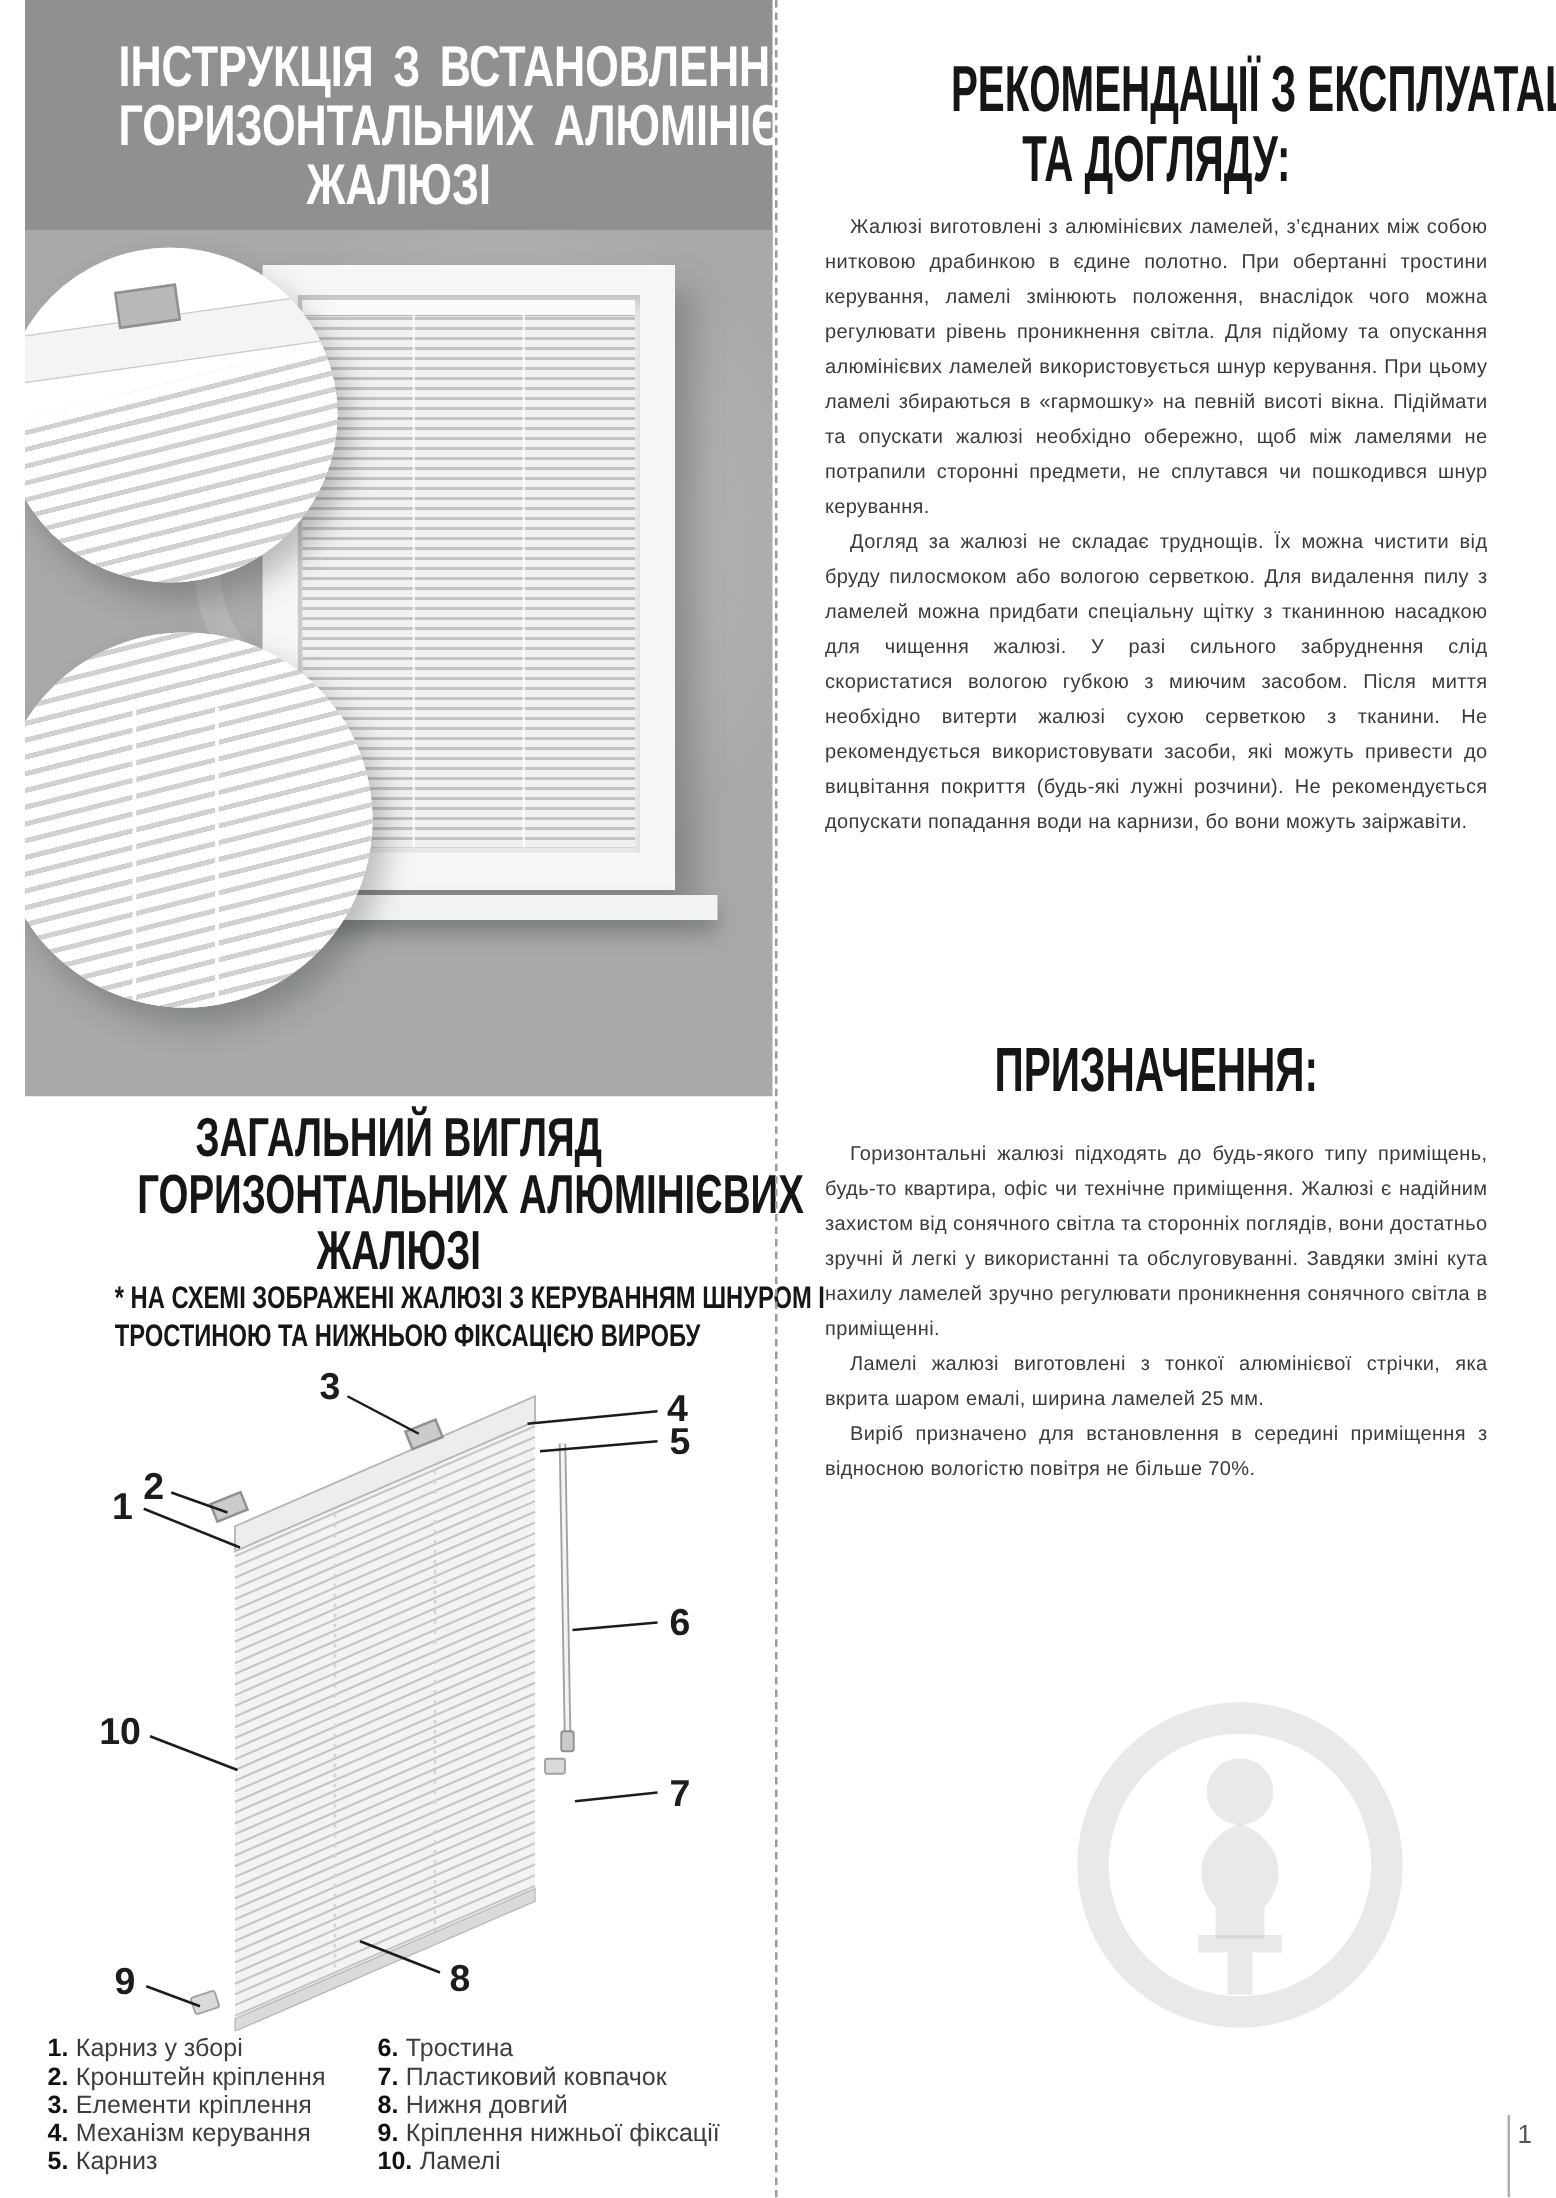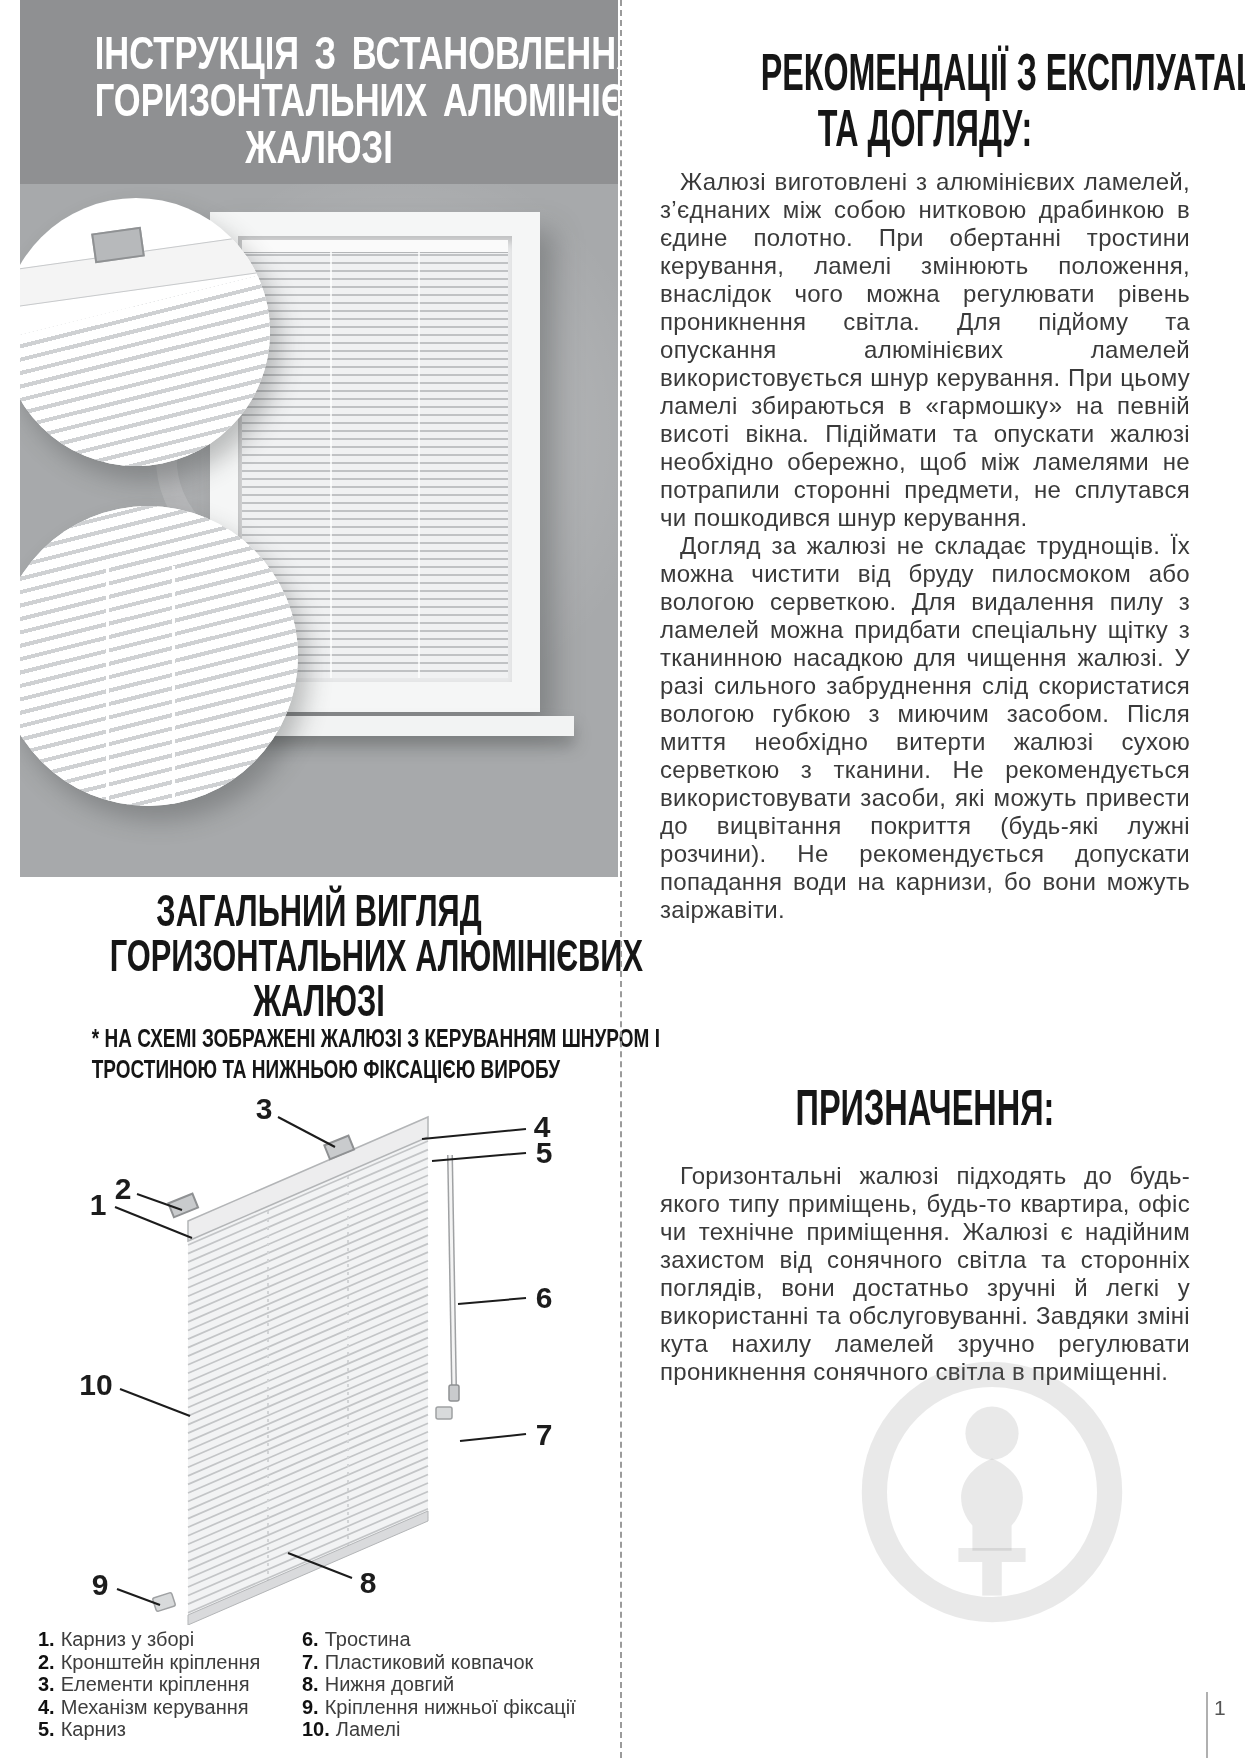--- a/index.html
+++ b/index.html
@@ -71,21 +71,21 @@
   .legend-item b{color:#111111;margin-right:6px;}
 
   
   .divider{position:absolute;left:620px;top:0;height:1758px;width:0;border-left:2px dashed #9b9b9b;}
 
   
   .right-col{position:absolute;left:660px;top:0;width:530px;}
   .care-title{margin:44px 0 12px 0;text-align:center;color:#161616;font-weight:bold;
               font-size:52px;line-height:56px;transform:scaleX(.62);transform-origin:50% 0;}
   .care-title span{display:block;white-space:nowrap;}
-  .right-col p{margin:0;text-align:justify;text-indent:20px;font-size:24px;line-height:28px;
+  .right-col p{margin:0;text-align:justify;text-indent:20px;font-size:16px;line-height:28px;
                letter-spacing:.3px;color:#3a3a3a;}
   .purpose-title{margin:158px 0 28px 0;text-align:center;color:#161616;font-weight:bold;
                  font-size:50px;line-height:52px;transform:scaleX(.65);transform-origin:50% 0;
                  white-space:nowrap;}
 
   
   .page-num-rule{position:absolute;left:1206px;top:1692px;height:66px;width:0;border-left:2px solid #b0b0b0;}
   .page-num{position:absolute;left:1214px;top:1696px;font-size:21px;color:#555555;}
 </style>
 </head>
@@ -263,20 +263,22 @@
   <div class="right-col">
     <div class="care-title">
       <span>РЕКОМЕНДАЦІЇ З ЕКСПЛУАТАЦІЇ</span>
       <span>ТА ДОГЛЯДУ:</span>
     </div>
     <p>Жалюзі виготовлені з алюмінієвих ламелей, з’єднаних між собою нитковою драбинкою в єдине полотно. При обертанні тростини керування, ламелі змінюють положення, внаслідок чого можна регулювати рівень проникнення світла. Для підйому та опускання алюмінієвих ламелей використовується шнур керування. При цьому ламелі збираються в «гармошку» на певній висоті вікна. Підіймати та опускати жалюзі необхідно обережно, щоб між ламелями не потрапили сторонні предмети, не сплутався чи пошкодився шнур керування.</p>
     <p>Догляд за жалюзі не складає труднощів. Їх можна чистити від бруду пилосмоком або вологою серветкою. Для видалення пилу з ламелей можна придбати спеціальну щітку з тканинною насадкою для чищення жалюзі. У разі сильного забруднення слід скористатися вологою губкою з миючим засобом. Після миття необхідно витерти жалюзі сухою серветкою з тканини. Не рекомендується використовувати засоби, які можуть привести до вицвітання покриття (будь-які лужні розчини). Не рекомендується допускати попадання води на карнизи, бо вони можуть заіржавіти.</p>
 
     <div class="purpose-title">ПРИЗНАЧЕННЯ:</div>
     <p>Горизонтальні жалюзі підходять до будь-якого типу приміщень, будь-то квартира, офіс чи технічне приміщення. Жалюзі є надійним захистом від сонячного світла та сторонніх поглядів, вони достатньо зручні й легкі у використанні та обслуговуванні. Завдяки зміні кута нахилу ламелей зручно регулювати проникнення сонячного світла в приміщенні.</p>
+    <p>Ламелі жалюзі виготовлені з тонкої алюмінієвої стрічки, яка вкрита шаром емалі, ширина ламелей 25 мм.</p>
+    <p>Виріб призначено для встановлення в середині приміщення з відносною вологістю повітря не більше 70%.</p>
   </div>
 
   <svg class="wm wm-bottom" viewBox="0 0 200 200">
     <g fill="rgba(120,120,120,0.16)">
       <circle cx="100" cy="100" r="84" fill="none" stroke="rgba(120,120,120,0.16)" stroke-width="18"></circle>
       <circle cx="100" cy="58" r="19"></circle>
       <path d="M100 76 C 76 86 72 108 86 124 L86 142 L114 142 L114 124 C128 108 124 86 100 76 Z"></path>
       <rect x="76" y="140" width="48" height="10"></rect>
       <rect x="93" y="150" width="14" height="24"></rect>
     </g>

